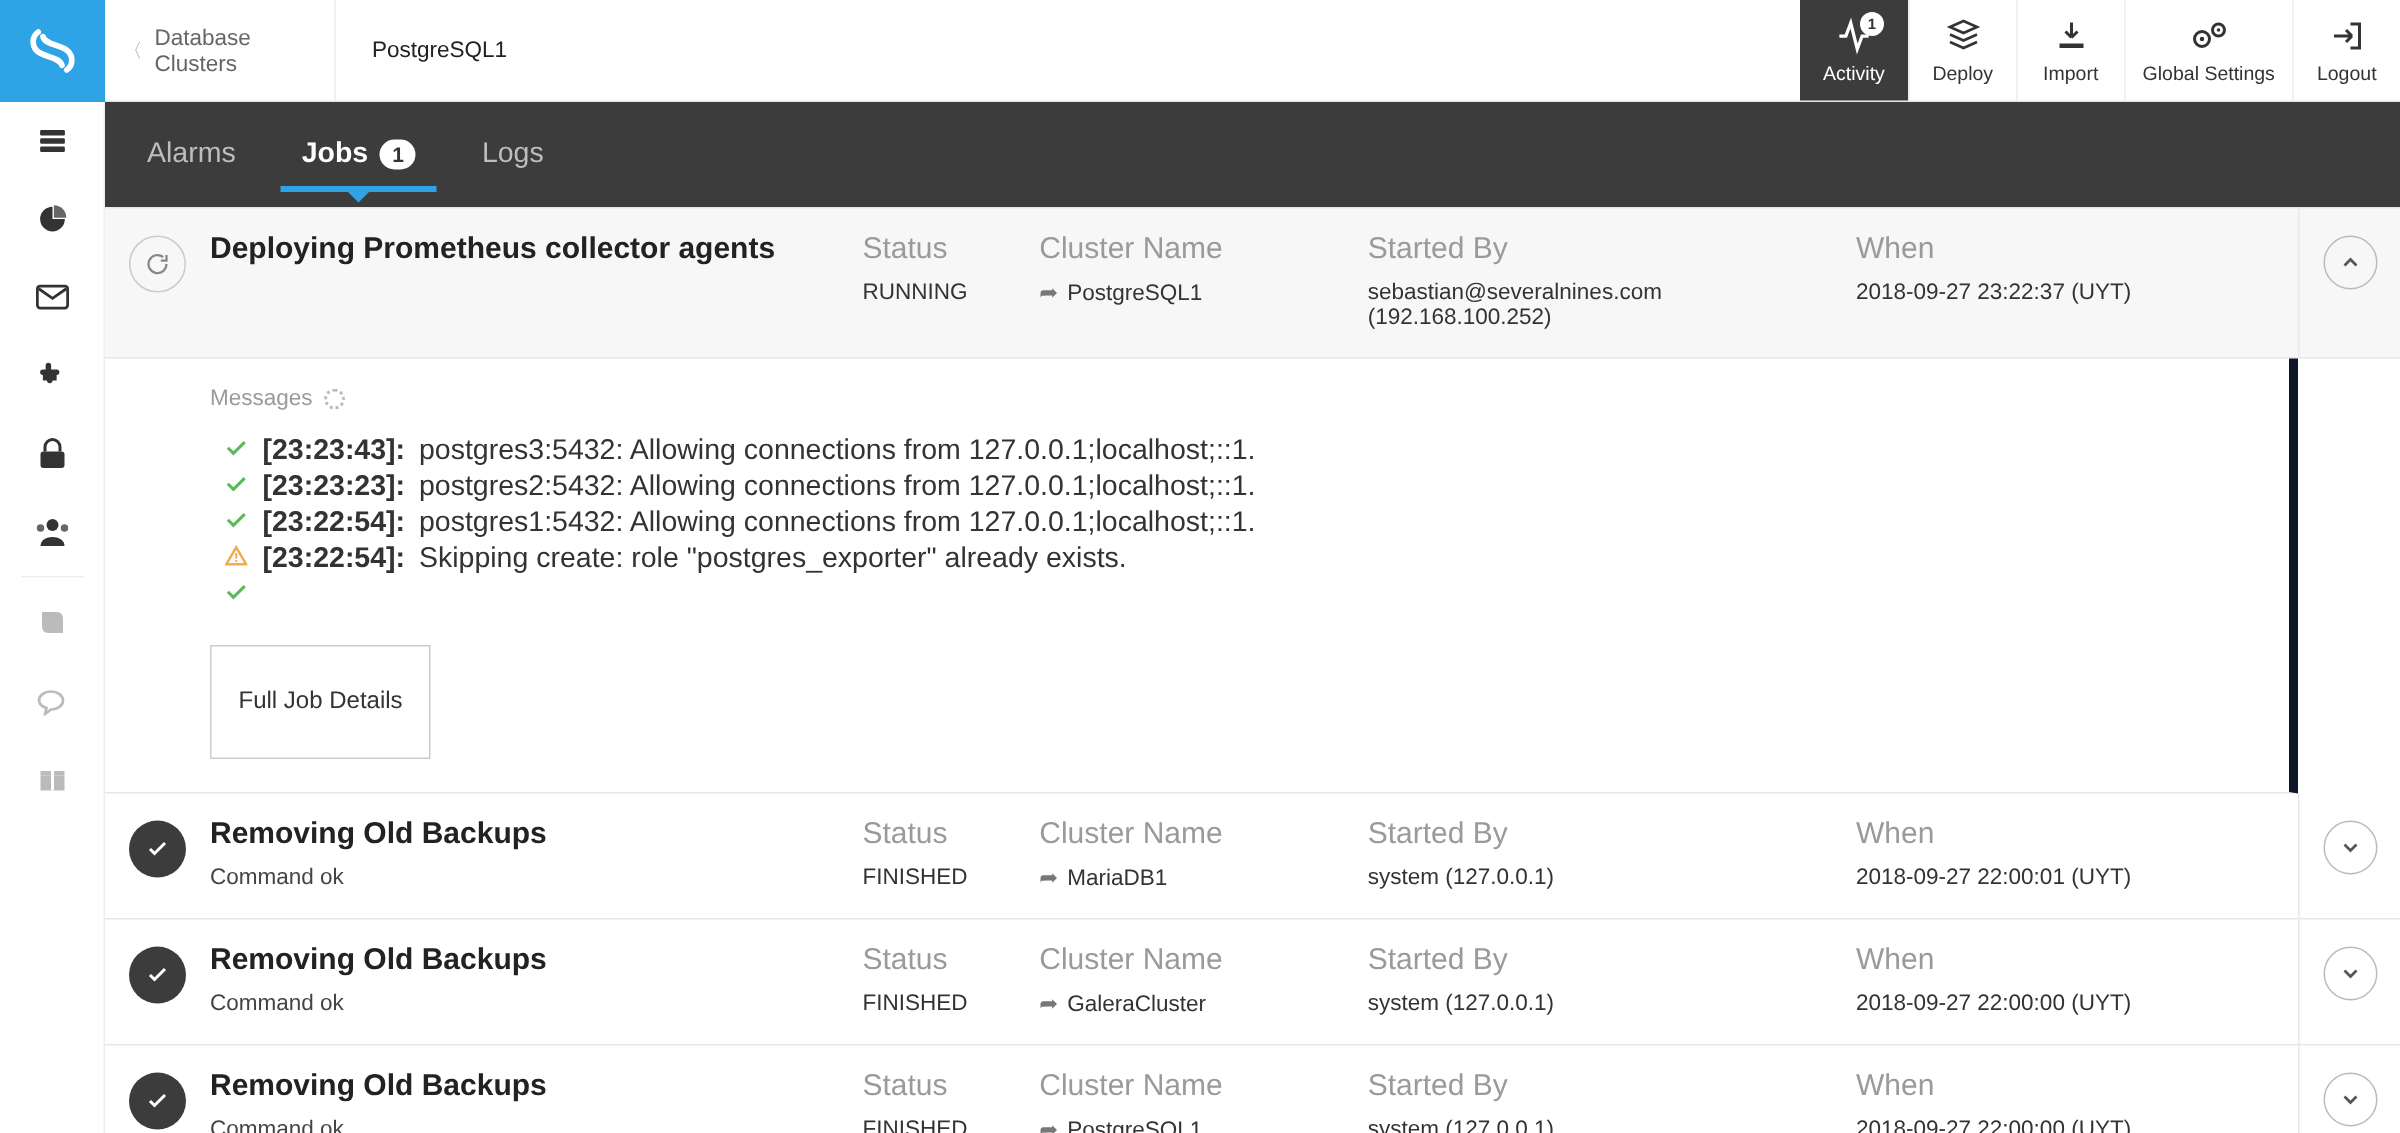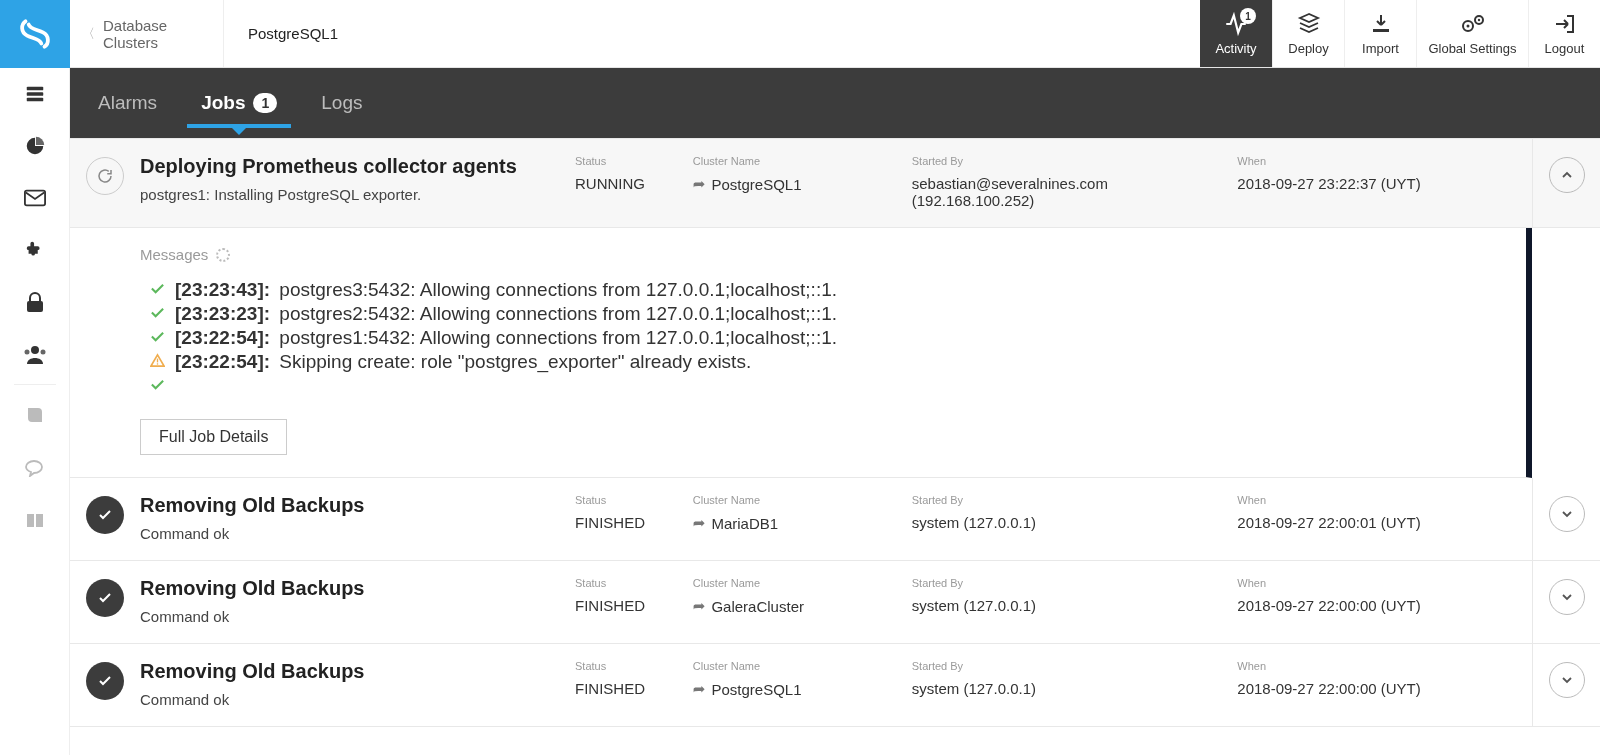--- a/index.html
+++ b/index.html
@@ -30,36 +30,36 @@
   .tab.active::before { content:""; position:absolute; bottom:-7px; left:50%; transform:translateX(-50%); border-left:8px solid transparent; border-right:8px solid transparent; border-top:8px solid #2ea3e6;}
   .tab .cnt { background:#fff; color:#333; border-radius:10px; padding:0 8px; font-size:14px; font-weight:700; margin-left:8px; height:20px; display:inline-flex; align-items:center;}
   .content { flex:1; overflow:auto; background:#fff;}
   .job { border-bottom:1px solid #e8e8e8; display:flex;}
   .job.colhead { background:#f7f7f7; border-top:1px solid #e8e8e8;}
   .icncol { width:70px; display:flex; align-items:flex-start; justify-content:center; padding-top:18px;}
   .icnc { width:38px; height:38px; border-radius:50%; display:flex; align-items:center; justify-content:center;}
   .icnc.spin { border:1px solid #ccc; color:#888;}
   .icnc.done { background:#3c3c3c; color:#fff;}
   .jobbody { flex:1; display:grid; grid-template-columns: 1.55fr .42fr .78fr 1.16fr 1.05fr; padding:16px 0 18px 0;}
-  .col .lbl { color:#9a9a9a; font-size:11px; margin-bottom:8px;}
+  .col .lbl { color:#9a9a9a; font-size:20px; margin-bottom:8px;}
   .title { font-weight:700; font-size:20px; color:#222; margin-bottom:8px;}
   .sub { color:#444;}
   .cl-link { display:inline-flex; align-items:center; gap:6px; color:#333;}
   .cl-link .arr { color:#777;}
   .expcol { width:68px; border-left:1px solid #e8e8e8; display:flex; align-items:flex-start; justify-content:center; padding-top:18px;}
   .circbtn { width:36px; height:36px; border:1px solid #bbb; border-radius:50%; display:flex; align-items:center; justify-content:center; cursor:pointer; color:#555;}
   .messages { padding:18px 0 22px 70px; border-bottom:1px solid #e8e8e8; border-right:6px solid #0f172a; margin-right:68px;}
   .messages .mh { color:#9a9a9a; font-size:15px; display:flex; align-items:center; gap:8px; margin-bottom:16px;}
   .msgs { margin-left:10px;}
   .msg { display:flex; gap:10px; align-items:flex-start; margin:2px 0; font-size:19px;}
   .msg .ok { color:#5cb85c;}
   .msg .warn { color:#f0ad4e;}
   .msg .ts { font-weight:700; margin-right:4px;}
   .msg .orange { color:#e67e22;}
-  .fullbtn { margin-top:20px; border:1px solid #ccc; background:#fff; padding:8px 18px; font-size:16px; cursor:pointer; color:#333;}
+  .fullbtn { margin-top:20px; border:1px solid #ccc; background:#fff; padding:28px 18px; font-size:16px; cursor:pointer; color:#333;}
   .spinner { width:14px; height:14px; border:2px dotted #bbb; border-radius:50%; display:inline-block; }
 </style>
 </head>
 <body>
 
 <div class="app">
   <div class="leftbar">
     <div class="logo">
       <svg viewBox="0 0 24 24" fill="none" stroke="#fff" stroke-width="2.4" stroke-linecap="round">
         <path d="M6 4c-3 2-3 7 1 9s8 2 9 5"></path>
@@ -205,21 +205,20 @@
             <div class="icnc spin">
               <svg width="18" height="18" viewBox="0 0 24 24" fill="none" stroke="#888" stroke-width="2">
                 <path d="M20 12a8 8 0 1 1-3-6.2"></path>
                 <path d="M20 4v5h-5"></path>
               </svg>
             </div>
           </div>
         <div class="jobbody">
           <div class="col">
             <div class="title">Deploying Prometheus collector agents</div>
-            <div class="sub">postgres1: Installing PostgreSQL exporter.</div>
           </div>
           <div class="col">
               <div class="lbl">Status</div>
               <div>RUNNING</div>
             </div>
           <div class="col"><div class="lbl">Cluster Name</div><span class="cl-link">
                 <span class="arr">➦</span>
                 <span>PostgreSQL1</span>
               </span></div>
           <div class="col">

